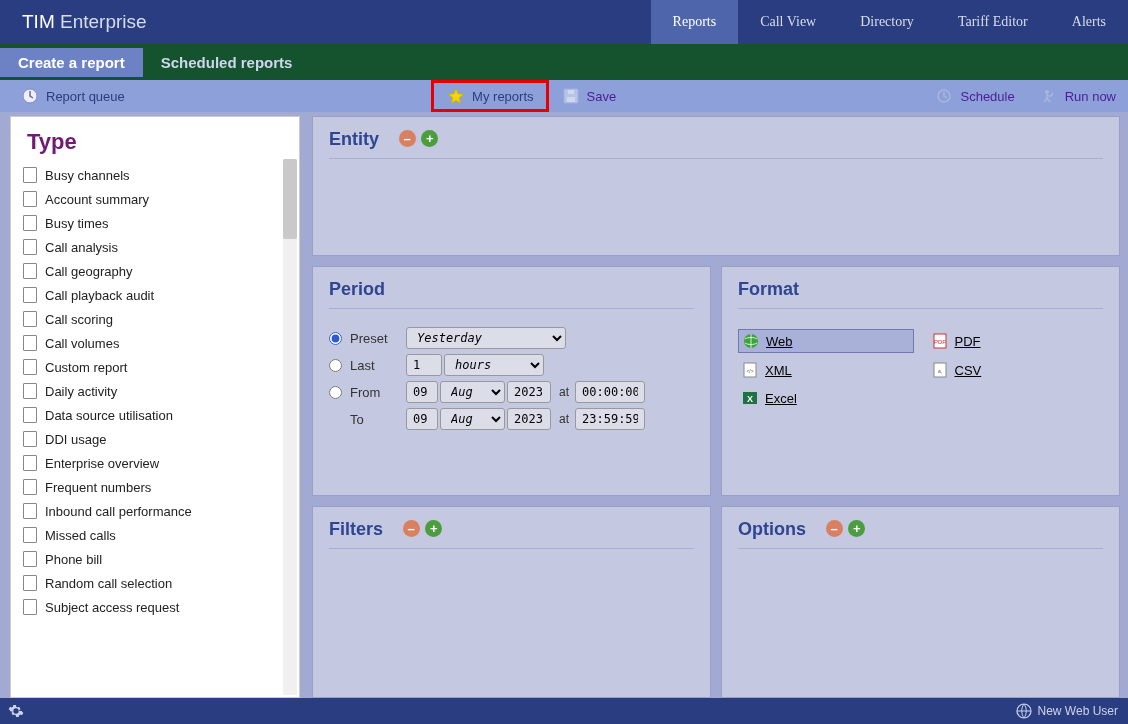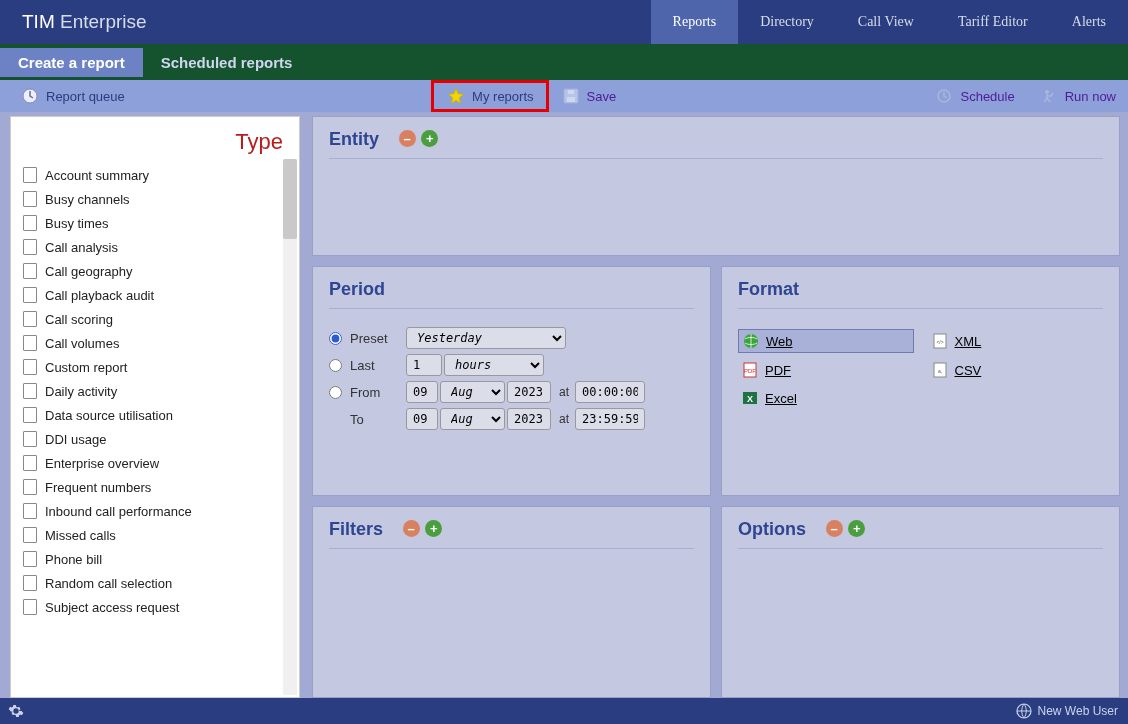--- a/index.html
+++ b/index.html
@@ -102,25 +102,24 @@
 
 .sidebar {
   margin: 10px 0 0 10px;
   width: 290px;
   background: #fff;
   border: 1px solid #ccc;
   display: flex;
   flex-direction: column;
 }
 .sidebar h2 {
-  color: #b91c1c;
+  color: #701a75;
   font-size: 22px;
-  font-weight: normal;
+  font-weight: bold;
   padding: 12px 16px 2px;
-  text-align: right;
 }
 .type-list-wrap {
   position: relative;
   flex: 1;
   overflow: hidden;
 }
 .type-list {
   list-style: none;
   padding: 6px 0 0 6px;
 }
@@ -272,22 +271,22 @@
 </style>
 </head>
 <body>
 
 <div class="header">
   <div class="logo">
     <span>TIM</span><span class="light"> Enterprise</span>
   </div>
   <div class="main-nav">
     <div class="item active">Reports</div>
+    <div class="item">Call View</div>
     <div class="item">Directory</div>
-    <div class="item">Call View</div>
     <div class="item">Tariff Editor</div>
     <div class="item">Alerts</div>
   </div>
 </div>
 
 <div class="subnav">
   <div class="tab active">Create a report</div>
   <div class="tab">Scheduled reports</div>
 </div>
 
@@ -342,25 +341,25 @@
 </div>
 
 <div class="body-area">
 
   <div class="sidebar">
     <h2>Type</h2>
     <div class="type-list-wrap">
       <ul class="type-list">
         <li>
             <span class="doc-icon"></span>
+            <span>Busy channels</span>
+          </li>
+        <li>
+            <span class="doc-icon"></span>
             <span>Account summary</span>
-          </li>
-        <li>
-            <span class="doc-icon"></span>
-            <span>Busy channels</span>
           </li>
         <li>
             <span class="doc-icon"></span>
             <span>Busy times</span>
           </li>
         <li>
             <span class="doc-icon"></span>
             <span>Call analysis</span>
           </li>
         <li>
@@ -488,34 +487,34 @@
             <svg width="16" height="16" viewBox="0 0 16 16">
                 <circle cx="8" cy="8" r="7" fill="#3aa53a"></circle>
                 <path d="M2 6c3-2 9-2 12 0M2 10c3 2 9 2 12 0M8 1v14" stroke="#fff" stroke-width="0.8" fill="none"></path>
               </svg>
           </span>
           <span>Web</span>
         </div>
         <div class="fmt">
           <span class="ficon">
             <svg width="16" height="16" viewBox="0 0 16 16">
+                <rect x="2" y="1" width="12" height="14" fill="#fff" stroke="#c33"></rect>
+                <text x="8" y="11" font-size="6" fill="#c33" text-anchor="middle" font-family="Arial">PDF</text>
+              </svg>
+          </span>
+          <span>PDF</span>
+        </div>
+        <div class="fmt">
+          <span class="ficon">
+            <svg width="16" height="16" viewBox="0 0 16 16">
                 <rect x="2" y="1" width="12" height="14" fill="#fff" stroke="#888"></rect>
                 <text x="8" y="11" font-size="5" fill="#555" text-anchor="middle" font-family="Arial">&lt;/&gt;</text>
               </svg>
           </span>
           <span>XML</span>
-        </div>
-        <div class="fmt">
-          <span class="ficon">
-            <svg width="16" height="16" viewBox="0 0 16 16">
-                <rect x="2" y="1" width="12" height="14" fill="#fff" stroke="#c33"></rect>
-                <text x="8" y="11" font-size="6" fill="#c33" text-anchor="middle" font-family="Arial">PDF</text>
-              </svg>
-          </span>
-          <span>PDF</span>
         </div>
         <div class="fmt">
           <span class="ficon">
             <svg width="16" height="16" viewBox="0 0 16 16">
                 <rect x="2" y="1" width="12" height="14" fill="#fff" stroke="#888"></rect>
                 <text x="8" y="11" font-size="5" fill="#555" text-anchor="middle" font-family="Arial">a,</text>
               </svg>
           </span>
           <span>CSV</span>
         </div>

